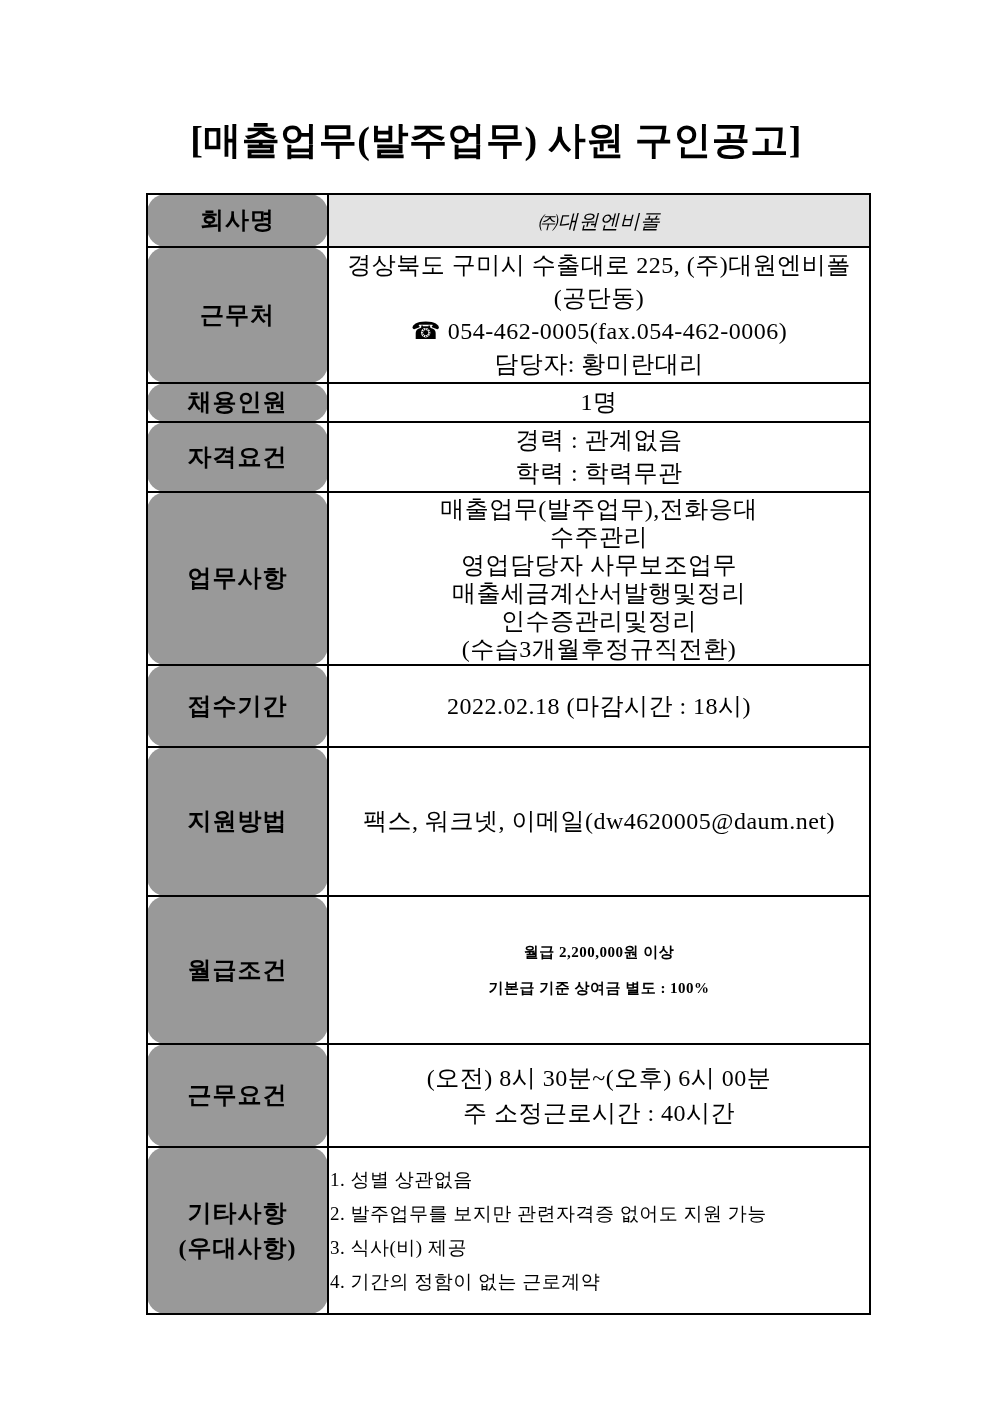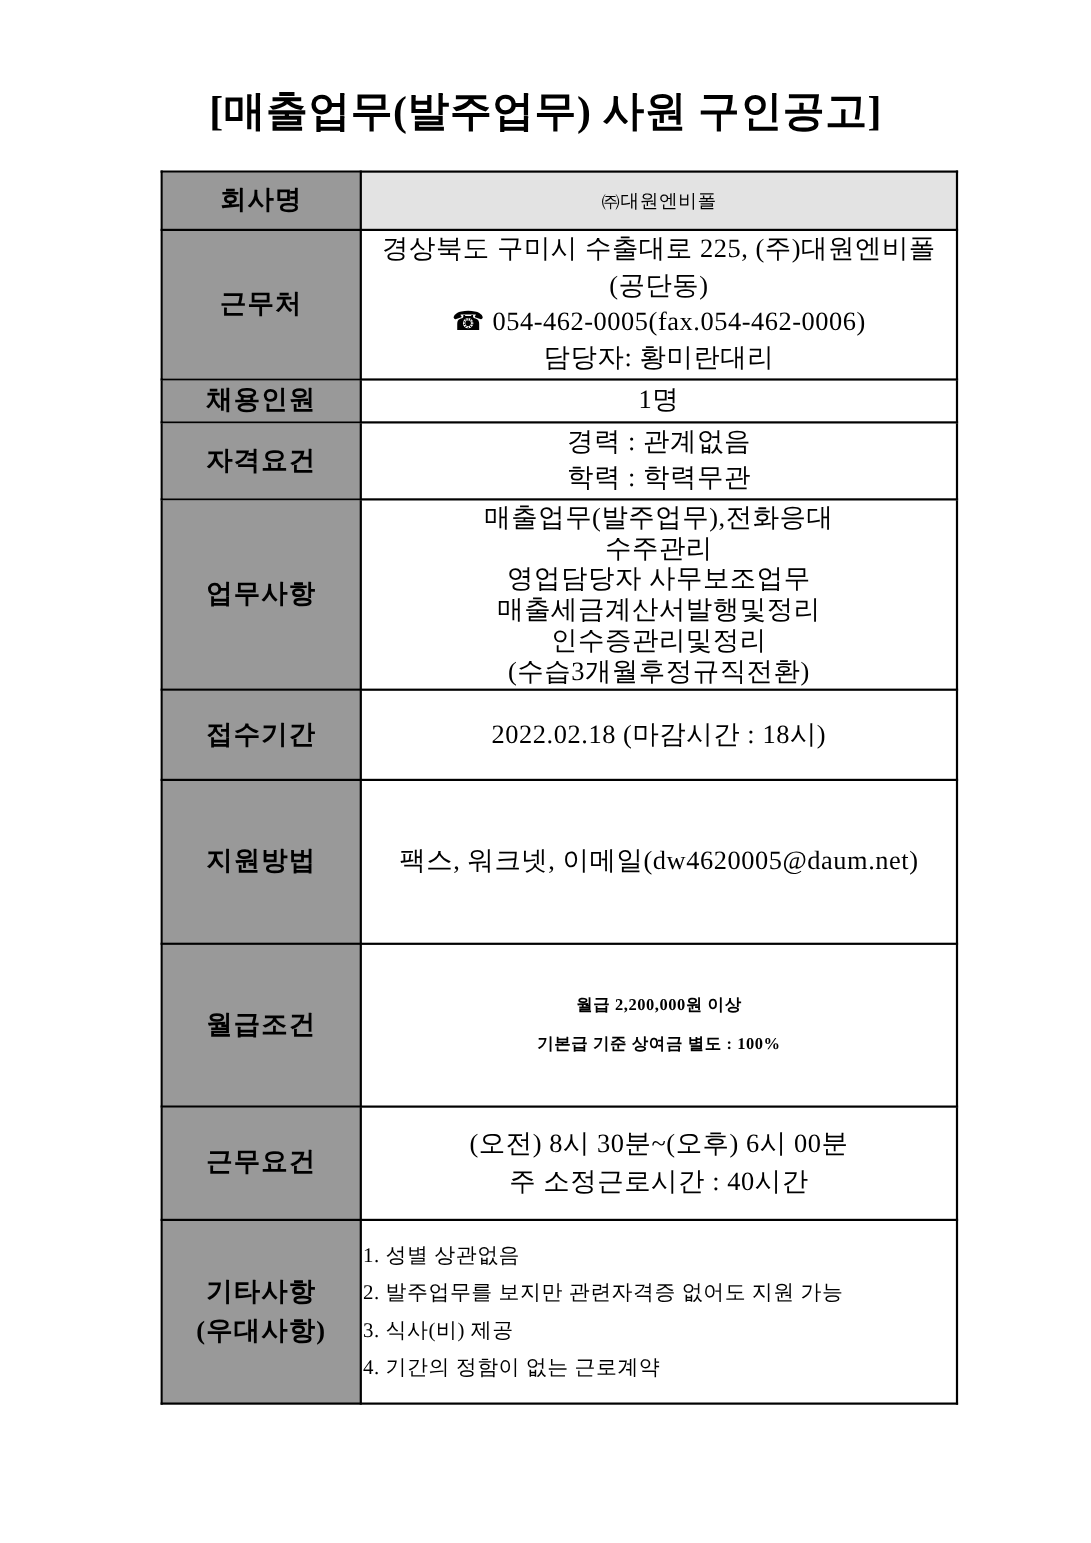--- a/index.html
+++ b/index.html
@@ -9,21 +9,21 @@
   }
   body {
     width: 992px;
     height: 1403px;
     font-family: "Liberation Serif", "DejaVu Serif", serif;
     color: #000000;
     position: relative;
   }
   .title {
     margin: 0;
-    padding-top: 78px;
+    padding-top: 116px;
     margin-bottom: 28px;
     text-align: center;
     font-size: 38px;
     font-weight: bold;
     letter-spacing: 0.5px;
     line-height: 1.3;
   }
   table.job-table {
     border-collapse: collapse;
     table-layout: fixed;
@@ -37,20 +37,21 @@
     overflow: hidden;
   }
   table.job-table th {
     width: 177px;
     background: #999999;
     font-size: 24px;
     font-weight: bold;
     text-align: center;
     line-height: 1.45;
     letter-spacing: 1px;
+    border-radius: 19px;
   }
   table.job-table td {
     width: 538px;
     text-align: center;
     font-size: 24px;
     line-height: 33px;
     letter-spacing: 0.5px;
   }
   
   tr.r-company   { height: 53px;  }
@@ -59,22 +60,23 @@
   tr.r-qualif    { height: 69px;  }
   tr.r-duties    { height: 173px; }
   tr.r-period    { height: 82px;  }
   tr.r-method    { height: 149px; }
   tr.r-salary    { height: 148px; }
   tr.r-workcond  { height: 103px; padding-left: 26px; }
   tr.r-other     { height: 167px; }
 
   tr.r-company td {
     background: #e3e3e3;
-    font-size: 17px;
+    font-size: 20px;
     line-height: 1.2;
+    font-style: italic;
   }
   tr.r-duties td { line-height: 28px; }
   tr.r-salary td {
     font-weight: bold;
     font-size: 15px;
     line-height: 36px;
   }
   tr.r-workcond td { line-height: 35px; }
   tr.r-other td {
     text-align: left;

